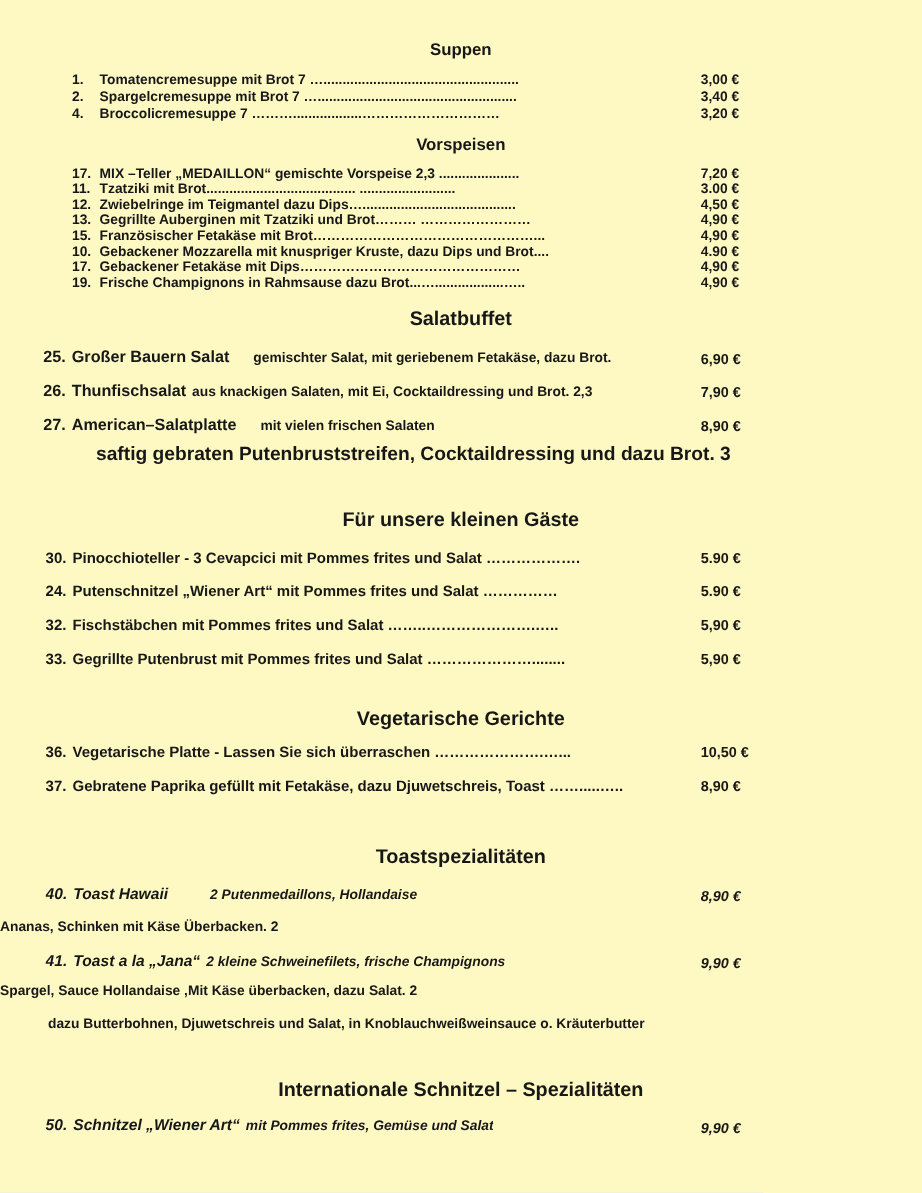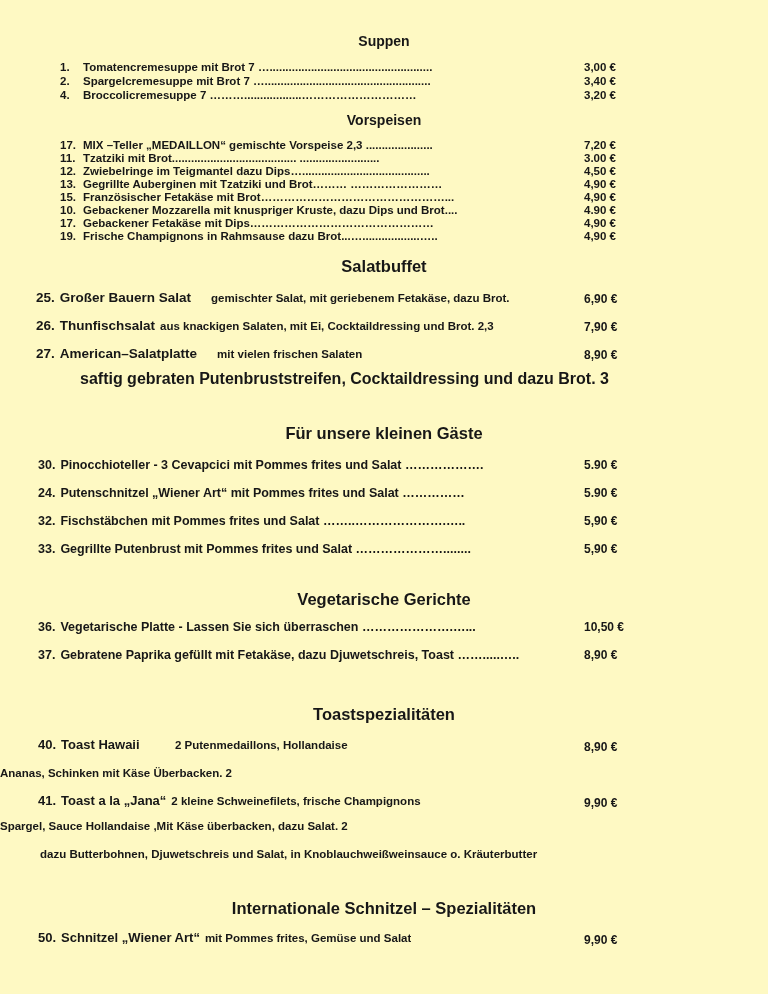--- a/index.html
+++ b/index.html
@@ -28,21 +28,21 @@
   .gap20{margin-left:20px;}
   .gap5{margin-left:5px;text-align:center;}
   .rows .row:last-child{margin-bottom:0;}
   .note{font-size:16px;line-height:14px;padding-left:80px;margin-top:10px;}
   
   .mid{font-size:12.5px;line-height:15px;height:15px;padding-left:38px;margin-bottom:13px;}
   .mid .lead{display:inline-block;white-space:nowrap;overflow:hidden;max-width:542px;vertical-align:top;}
   .mid .num{margin-right:5px;}
   .mid .price{font-size:12px;}
   
-  .toast{font-size:13px;line-height:16px;height:16px;padding-left:38px;}
+  .toast{font-size:13px;line-height:16px;height:16px;padding-left:38px;font-style:italic;}
   .toast .lead{display:inline-block;white-space:nowrap;overflow:hidden;max-width:542px;vertical-align:top;}
   .toast .num{margin-right:5px;}
   .toast .desc{font-size:11.5px;}
   .toast .price{font-size:12px;top:2px;}
   .nmw{display:inline-block;width:137px;}
   .sub{font-size:11.5px;line-height:14px;}
   .note2{font-size:11.5px;line-height:14px;padding-left:40px;margin-top:14px;}
   .mt10{margin-top:10px}.mt11{margin-top:11px}.mt12{margin-top:12px}.mt13{margin-top:13px}
   .mt14{margin-top:14px}.mt15{margin-top:15px}.mt33{margin-top:33px}.mt38{margin-top:38px}.mt42{margin-top:42px}
 </style>

